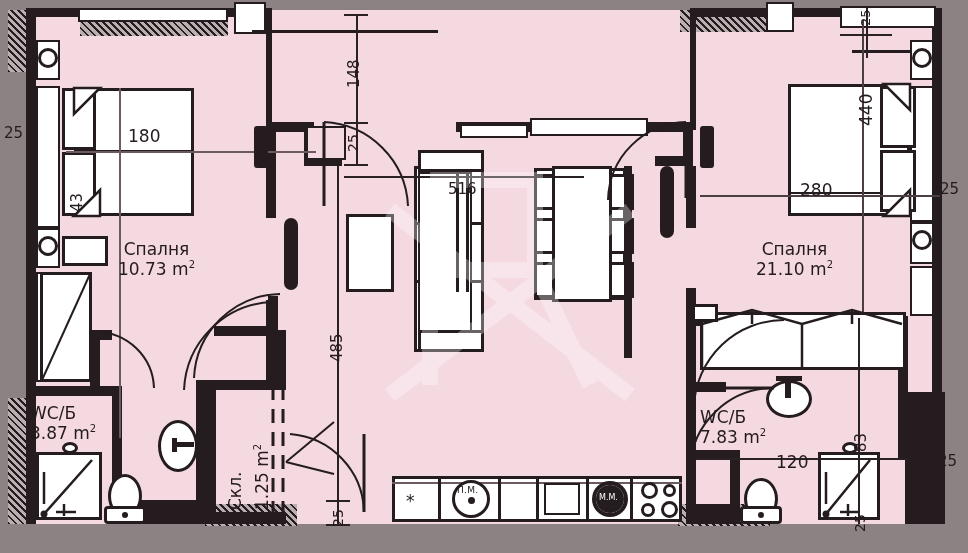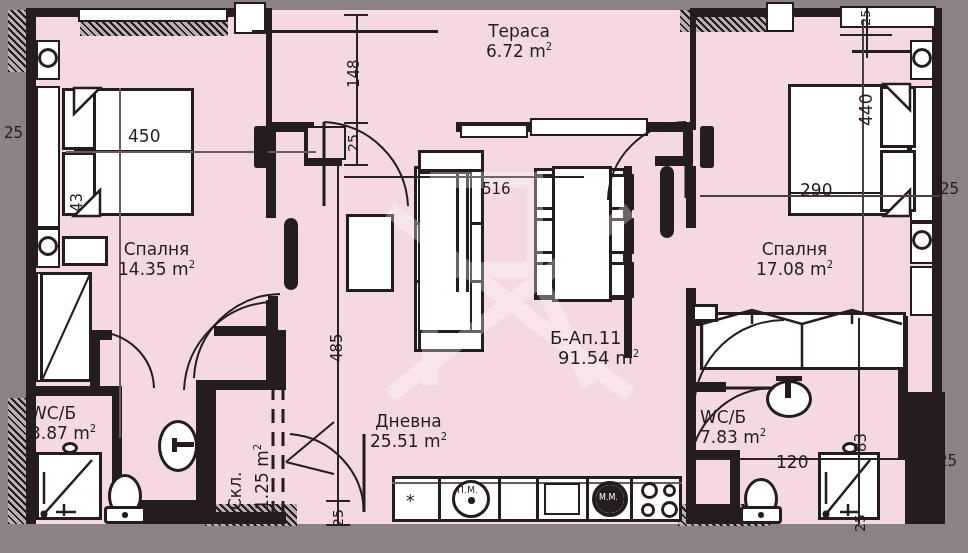--- a/index.html
+++ b/index.html
@@ -317,75 +317,63 @@
   <svg class="wmark" style="left:360px;top:150px;width:300px;height:260px;" viewBox="0 0 300 260">
     <g fill="none" stroke="#ffffff" stroke-width="16" opacity="0.75">
       <path d="M70 30 L70 235"></path>
       <path d="M70 30 L175 30 L175 120 L70 120"></path>
       <path d="M175 120 L230 235"></path>
       <path d="M30 245 L270 60"></path>
       <path d="M30 60 L270 245"></path>
     </g>
   </svg>
 
-  <div class="lbl" style="left:486px;top:22px;text-align:center;">
-    <div class="name">Тераса</div>
-    <div class="area"><span>6.72 m</span><span class="sup">2</span></div>
-  </div>
 
   <div class="lbl" style="left:118px;top:240px;text-align:center;">
     <div class="name">Спалня</div>
-    <div class="area"><span>14.35 m</span><span class="sup">2</span></div>
+    <div class="area"><span>10.73 m</span><span class="sup">2</span></div>
   </div>
 
   <div class="lbl" style="left:756px;top:240px;text-align:center;">
     <div class="name">Спалня</div>
-    <div class="area"><span>17.08 m</span><span class="sup">2</span></div>
-  </div>
-
-  <div class="lbl" style="left:370px;top:412px;text-align:center;">
-    <div class="name">Дневна</div>
-    <div class="area"><span>25.51 m</span><span class="sup">2</span></div>
-  </div>
+    <div class="area"><span>21.10 m</span><span class="sup">2</span></div>
+  </div>
+
 
   <div class="lbl" style="left:30px;top:404px;">
     <div class="name">WC/Б</div>
     <div class="area"><span>3.87 m</span><span class="sup">2</span></div>
   </div>
 
   <div class="lbl" style="left:700px;top:408px;">
     <div class="name">WC/Б</div>
     <div class="area"><span>7.83 m</span><span class="sup">2</span></div>
   </div>
 
   <div class="lbl vdim" style="left:226px;top:510px;">
     <div style="display:flex;gap:6px;align-items:baseline;">
       <span class="name">Скл.</span>
     </div>
   </div>
   <div class="lbl vdim" style="left:252px;top:510px;">
     <span class="area"><span>1.25 m</span><span class="sup">2</span></span>
   </div>
 
-  <div class="lbl" style="left:550px;top:328px;">
-    <div class="name" style="font-size:18px;">Б-Ап.11</div>
-    <div class="area" style="font-size:18px;margin-left:8px;"><span>91.54 m</span><span class="sup">2</span></div>
-  </div>
 
   <div class="dim vdim" style="left:345px;top:88px;">148</div>
   <div class="dim vdim" style="left:345px;top:152px;font-size:14px;">25</div>
   <div class="dim vdim" style="left:328px;top:362px;">485</div>
   <div class="dim vdim" style="left:330px;top:527px;font-size:14px;">25</div>
-  <div class="dim" style="left:482px;top:180px;">516</div>
-
-  <div class="dim" style="left:128px;top:126px;font-size:17px;">450</div>
+  <div class="dim" style="left:448px;top:180px;">516</div>
+
+  <div class="dim" style="left:128px;top:126px;font-size:17px;">180</div>
   <div class="dim vdim" style="left:68px;top:212px;font-size:15px;">43</div>
 
   <div class="dim vdim" style="left:856px;top:126px;font-size:17px;">440</div>
-  <div class="dim" style="left:800px;top:180px;font-size:17px;">290</div>
+  <div class="dim" style="left:800px;top:180px;font-size:17px;">280</div>
 
   <div class="dim" style="left:4px;top:124px;font-size:15px;">25</div>
   <div class="dim" style="left:940px;top:180px;font-size:15px;">25</div>
   <div class="dim" style="left:938px;top:452px;font-size:15px;">25</div>
   <div class="dim vdim" style="left:858px;top:26px;font-size:13px;">25</div>
 
   <div class="dim" style="left:776px;top:452px;font-size:17px;">120</div>
   <div class="dim vdim" style="left:852px;top:452px;font-size:15px;">83</div>
   <div class="dim vdim" style="left:852px;top:532px;font-size:14px;">25</div>
 

